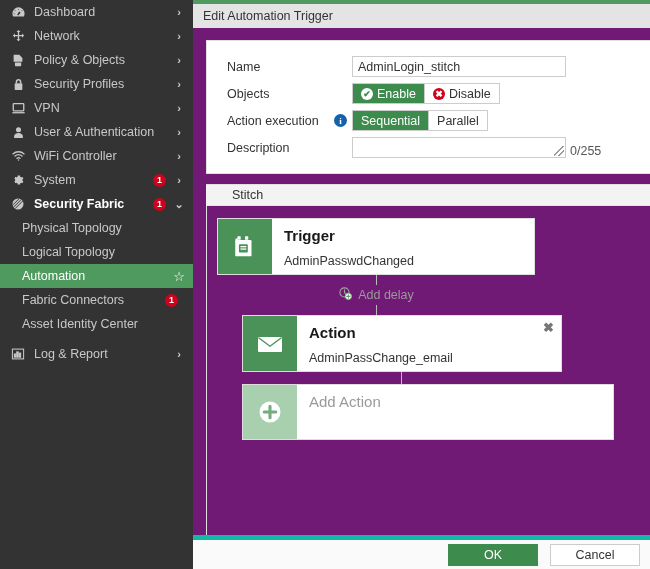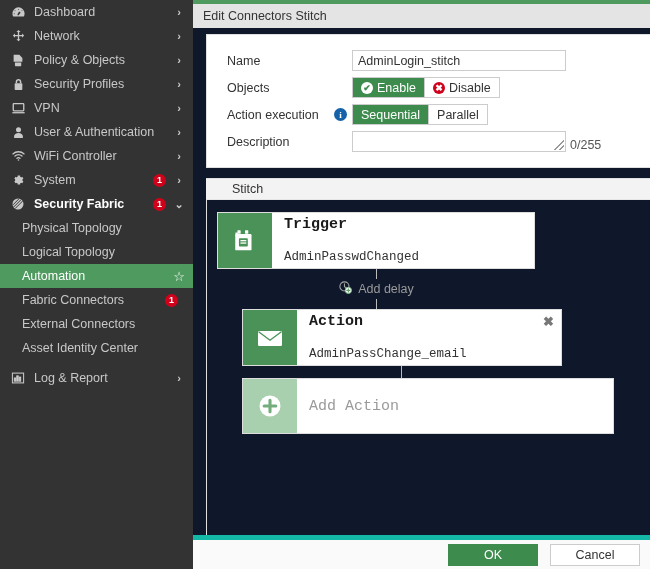--- a/index.html
+++ b/index.html
@@ -80,22 +80,22 @@
     background: #e4e4e4;
     display: flex; align-items: center;
     padding-left: 10px;
     font-size: 12.5px;
     color: #333;
     border-bottom: 1px solid #e4e4e4;
   }
   .body-scroll {
     flex: 1 1 auto;
     overflow: hidden;
-    background: #0f172a;
-    padding: 6px 0 0 0;
+    background: #701a75;
+    padding: 12px 0 0 0;
     position: relative;
   }
   .form-card {
     margin: 0 0 0 13px;
     border: 1px solid #e0e0e0;
     border-right: none;
     background: #fff;
     padding: 14px 0 10px 0;
   }
   .frow { display: flex; align-items: center; min-height: 23px; margin-bottom: 4px; padding-left: 20px; }
@@ -168,23 +168,23 @@
     background: #fff;
     border: 1px solid #dddddd;
     position: relative;
   }
   .flowcard .cicon {
     width: 54px; flex: 0 0 54px;
     background: #4a9257;
     display: flex; align-items: center; justify-content: center;
   }
   .flowcard.muted .cicon { background: #a8cfae; }
-  .ctext { padding: 8px 10px 8px 12px; display: flex; flex-direction: column; justify-content: center; font-family: Liberation Mono, monospace; }
+  .ctext { padding: 8px 10px 8px 12px; display: flex; flex-direction: column; justify-content: flex-start; }
   .ctitle { font-size: 15px; font-weight: bold; color: #1a1a1a; line-height: 1.25; }
-  .csub { font-size: 12.5px; color: #333; line-height: 1.3; margin-top: 15px; }
+  .csub { font-size: 12.5px; color: #333; line-height: 1.3; margin-top: 7px; }
   .addlabel { font-size: 15px; color: #9a9a9a; display: flex; align-items: center; }
   .xbtn {
     position: absolute; right: 7px; top: 5px;
     color: #777; font-size: 13px; font-weight: bold;
     line-height: 1; cursor: pointer;
   }
 
   .trigger-row { margin-left: 10px; width: 318px; height: 57px; }
   .connector { width: 1px; background: #bbbbbb; margin: 0 auto; }
   .delay-row {
@@ -327,23 +327,20 @@
     </div>
     <div class="sub-item selected">
       <span class="sub-label">Automation</span>
       <span class="star">☆</span>
     </div>
     <div class="sub-item">
       <span class="sub-label">Fabric Connectors</span>
       <span class="badge">1</span>
     </div>
     <div class="sub-item">
-      <span class="sub-label">External Connectors</span>
-    </div>
-    <div class="sub-item">
       <span class="sub-label">Asset Identity Center</span>
     </div>
 
     <div class="nav-item" style="margin-top:6px;">
       <span class="ic">
         <svg width="14" height="14" viewBox="0 0 16 16" fill="none" stroke="currentColor" stroke-width="1.2">
             <rect x="1.6" y="2.4" width="12.8" height="11.2"></rect>
             <rect x="3.8" y="8" width="1.6" height="3.6" fill="currentColor"></rect>
             <rect x="6.6" y="5.6" width="1.6" height="6" fill="currentColor"></rect>
             <rect x="9.4" y="7" width="1.6" height="4.6" fill="currentColor"></rect>
@@ -351,21 +348,21 @@
       </span>
       <span class="nav-label">Log &amp; Report</span>
       <span class="chev">›</span>
     </div>
   </nav>
 
   <section class="content">
 
     <div class="topbar"></div>
 
-    <div class="panel-title">Edit Connectors Stitch</div>
+    <div class="panel-title">Edit Automation Trigger</div>
 
     <div class="body-scroll">
 
       <div class="form-card">
 
         <div class="frow">
           <span class="flabel">Name</span>
           <input class="txtinput" type="text" value="AdminLogin_stitch" style="">
         </div>
 

